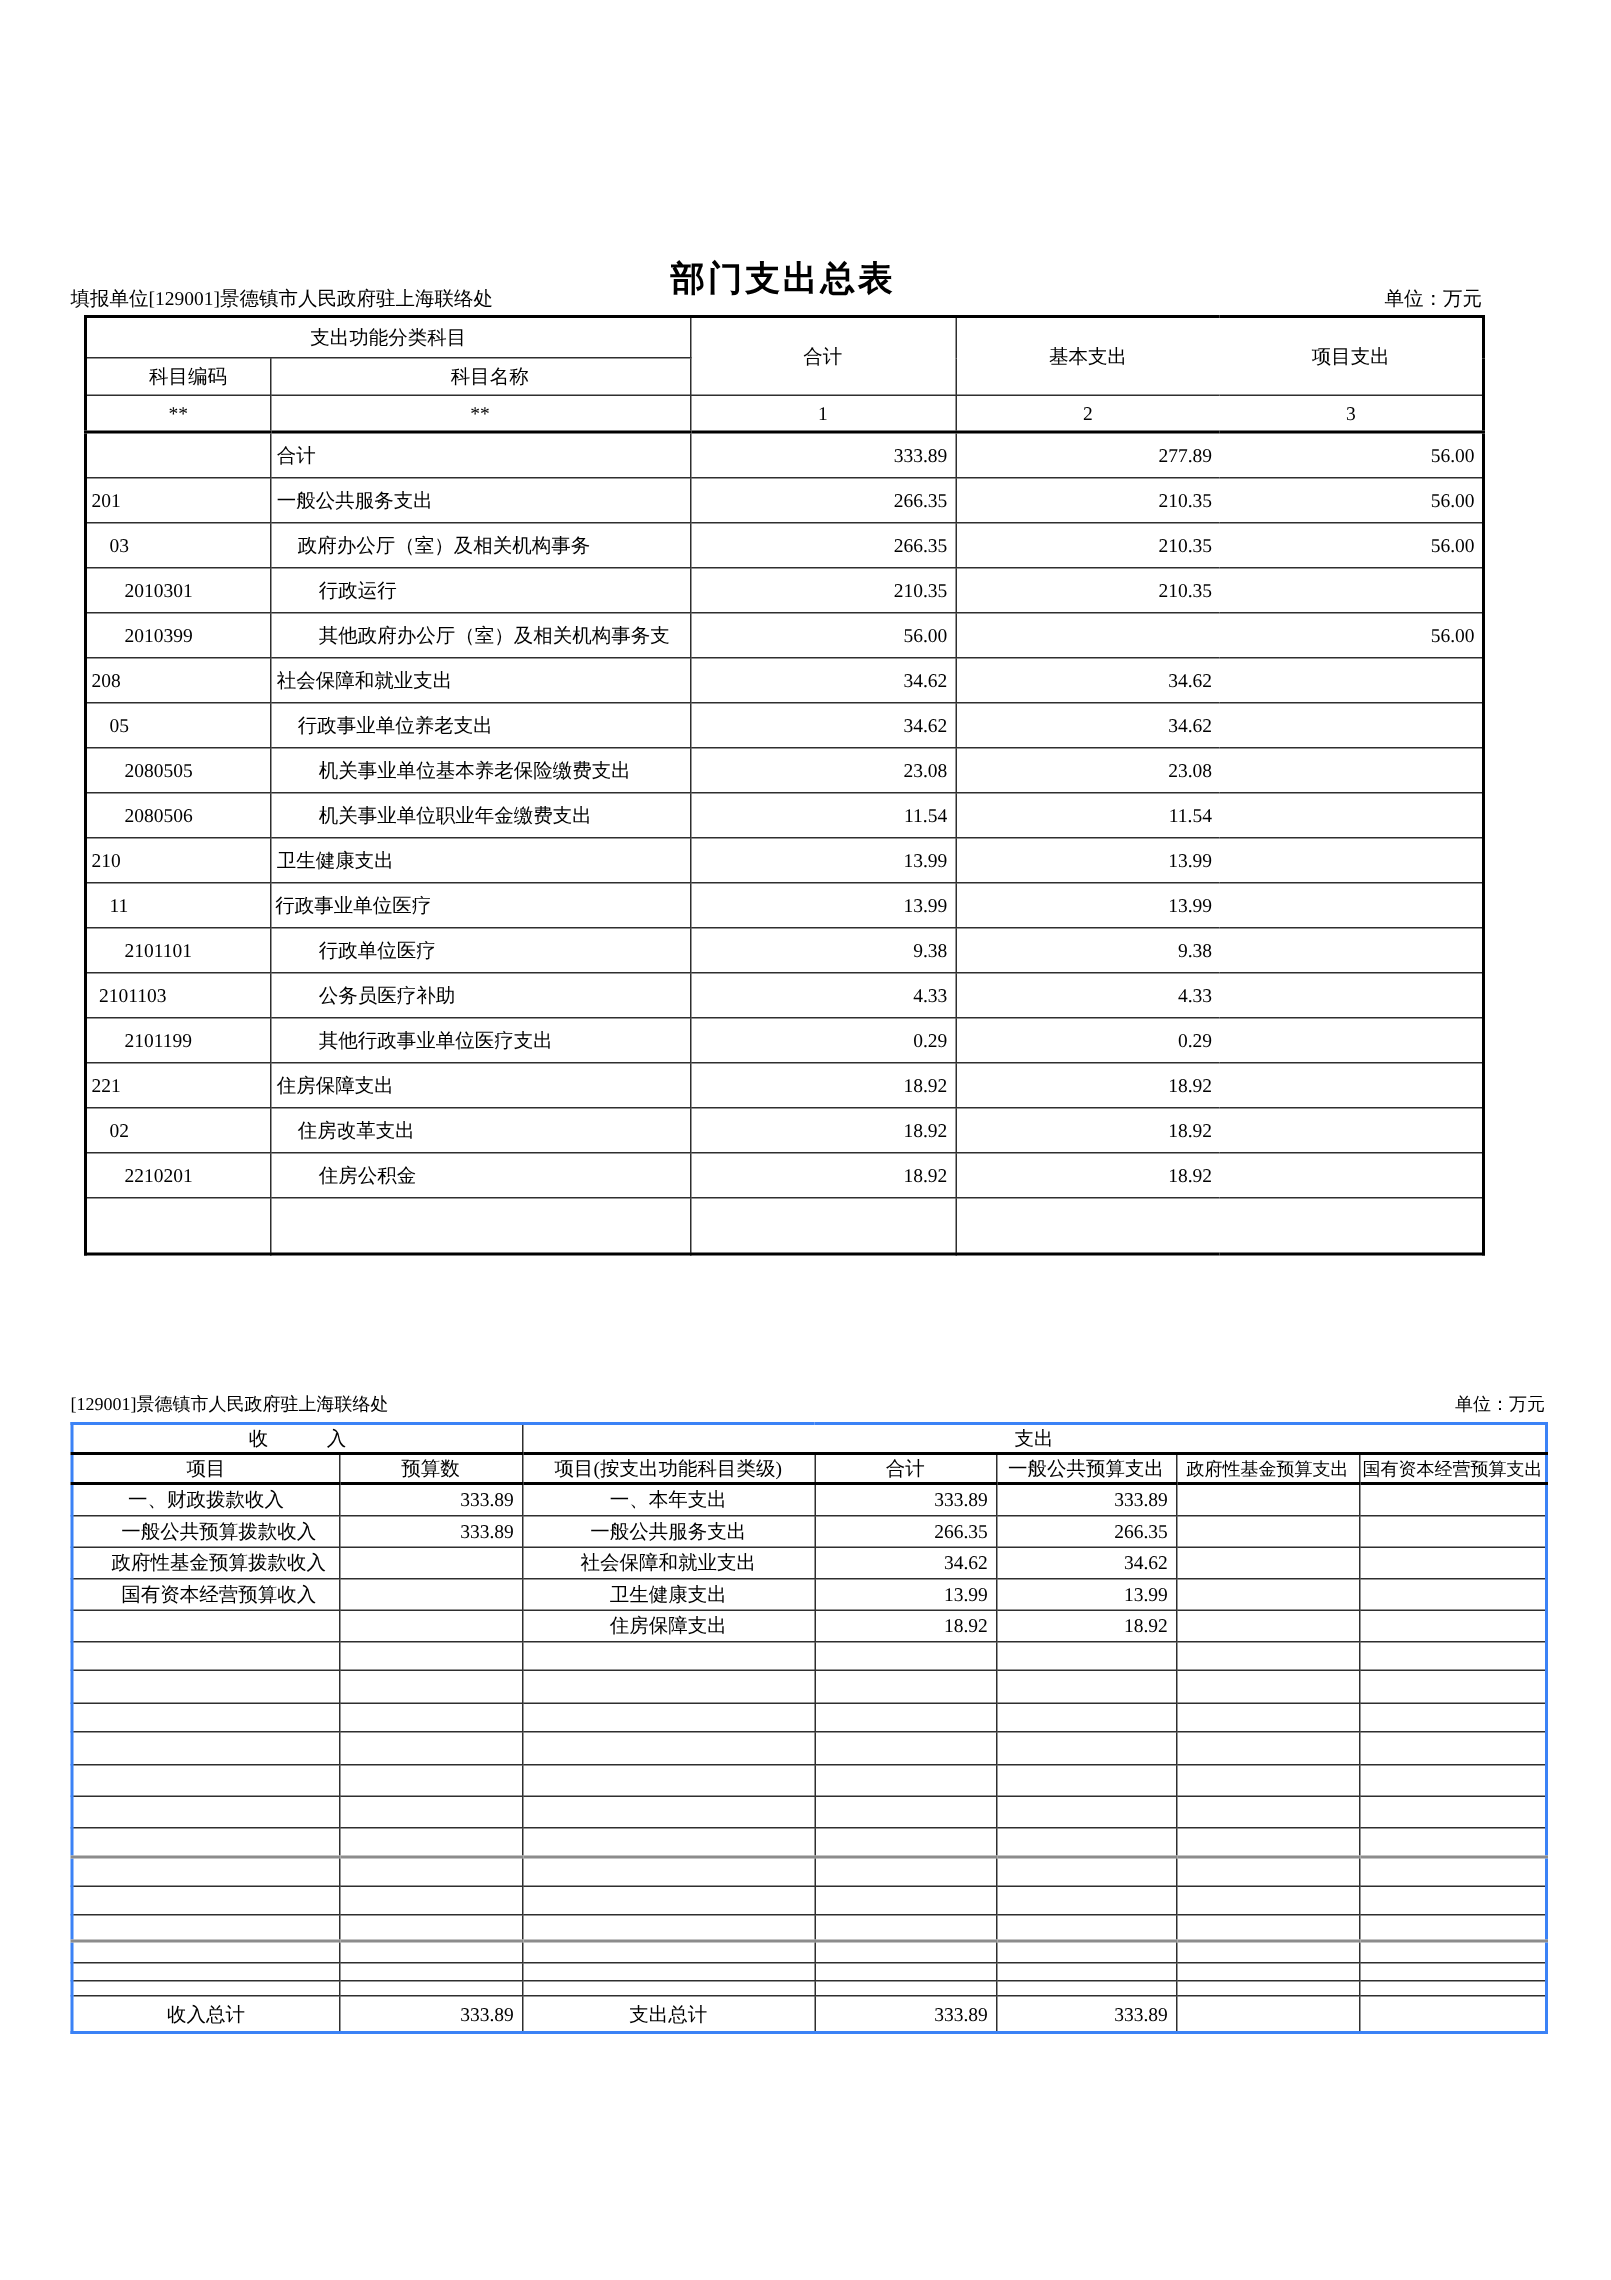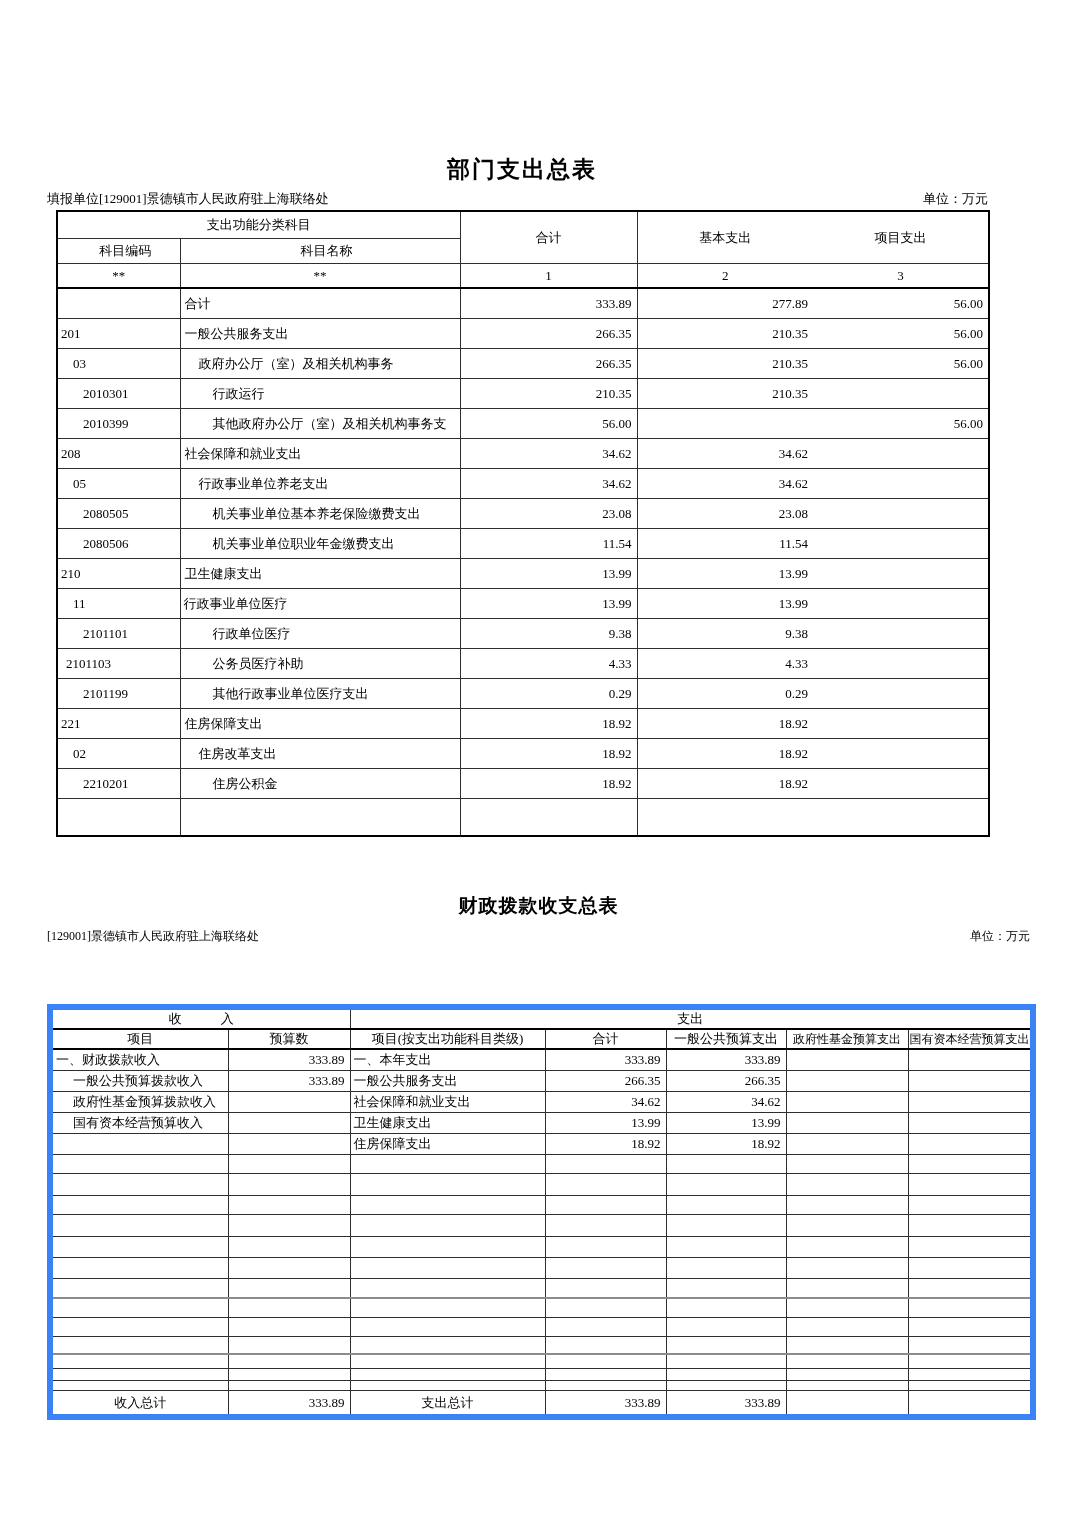--- a/index.html
+++ b/index.html
@@ -1,20 +1,20 @@
 <!DOCTYPE html>
 <html><head>
 <meta charset="utf-8">
 <style>
   html,body{margin:0;padding:0;background:#fff;}
   body{width:1074px;height:1520px;font-family:"Liberation Serif","DejaVu Serif",serif;color:#000;}
   .page{position:relative;width:1074px;height:1520px;background:#fff;overflow:hidden;}
 
   
-  .t1-title{position:absolute;left:56px;top:154px;width:932px;text-align:center;
+  .t1-title{position:absolute;left:56px;top:170px;width:932px;text-align:center;
             font-size:23px;font-weight:bold;letter-spacing:2px;}
   .t1-meta{position:absolute;left:47px;top:190px;width:941px;display:flex;
            justify-content:space-between;align-items:flex-end;font-size:13px;}
   .t2-title{position:absolute;left:47px;top:893px;width:983px;text-align:center;
             font-size:19px;font-weight:bold;letter-spacing:1px;}
   .t2-meta{position:absolute;left:47px;top:928px;width:983px;display:flex;
            justify-content:space-between;align-items:flex-end;font-size:12px;}
 
   
   table{border-collapse:collapse;table-layout:fixed;}
@@ -27,26 +27,26 @@
   .t1 thead tr.r3 th{height:23px;border-bottom:2px solid #000;}
   .t1 td{height:29px;}
   .t1 tr.empty td{height:36px;}
   .t1 td.num{text-align:right;padding-right:5px;}
   .t1 td.name{text-align:left;}
   .t1 td.code{text-align:left;}
   .nbr{border-right:hidden !important;}
   .nbl{border-left:hidden !important;}
 
   
-  .t2{position:absolute;left:47px;top:1004px;width:983px;border:6px solid #3b82f6;font-size:13px;}
+  .t2{position:absolute;left:47px;top:948px;width:983px;border:2px solid #3b82f6;font-size:13px;}
   .t2 thead tr.r1 th{height:15px;border-bottom:2px solid #000;}
   .t2 thead tr.r2 th{height:16px;border-bottom:2px solid #000;}
   .t2 thead th.small{font-size:12px;padding:0 1px;}
   .t2 td{height:20px;}
-  .t2 td.item{text-align:left;margin-left:16px;}
+  .t2 td.item{text-align:center;margin-left:16px;}
   .t2 td.num{text-align:right;padding-right:5px;}
   .t2 tr.tb td{border-bottom:2px solid #8c8c8c;}
   .t2 tfoot td{height:23px;}
   .t2 tfoot td.lab{text-align:center;}
 </style>
 </head>
 <body>
 
 <div class="page">
 
@@ -206,21 +206,20 @@
         <tr class="empty">
           <td class="code" style="padding-left:3px"></td>
           <td class="name" style="padding-left:4px"></td>
           <td class="num"></td>
           <td class="num nbr"></td>
           <td class="num nbl"></td>
         </tr>
       </tbody>
   </table>
 
-  <div class="t2-title">财政拨款收支总表</div>
   <div class="t2-meta">
     <span>[129001]景德镇市人民政府驻上海联络处</span>
     <span>单位：万元</span>
   </div>
 
   <table class="t2">
     <colgroup>
       <col style="width:178px">
         <col style="width:122px">
         <col style="width:195px">

